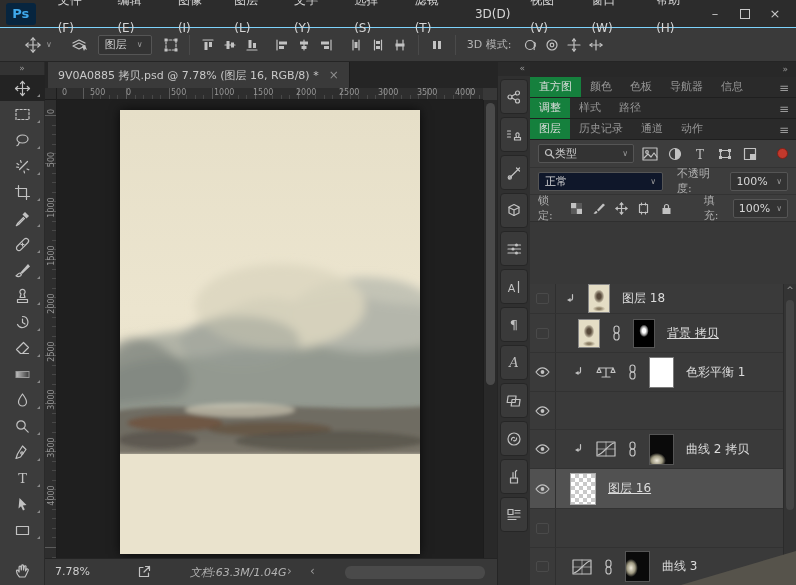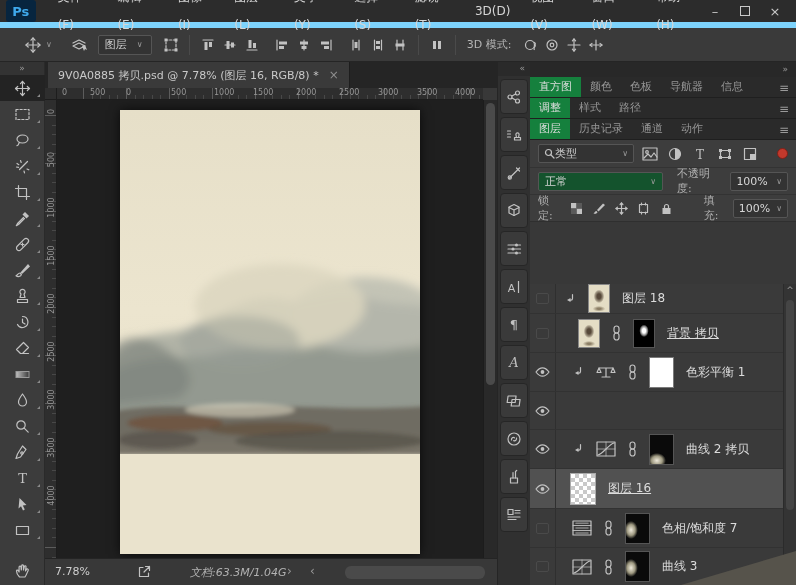--- a/index.html
+++ b/index.html
@@ -2,21 +2,21 @@
 <html><head>
 <meta charset="utf-8">
 <style>
   *{margin:0;padding:0;box-sizing:border-box}
   html,body{width:796px;height:585px;overflow:hidden;background:#2c2c2c;
     font-family:"DejaVu Sans","Liberation Sans",sans-serif;color:#d0d0d0;}
   #app{position:relative;width:796px;height:585px;background:#383838;}
   .svgic{stroke:#c2c2c2;fill:none;stroke-width:1.2px;stroke-linecap:round;stroke-linejoin:round;}
   
   .menubar{position:absolute;left:0;top:0;width:796px;height:28px;background:#2c2c2c;
-    display:flex;align-items:center;border-bottom:6px solid #7dd3fc;z-index:30;}
+    display:flex;align-items:center;border-bottom:1px solid #7dd3fc;z-index:30;}
   .pslogo{width:30px;height:22px;margin:0 12px 0 6px;background:#07253f;border-radius:3px;
     color:#3fa9ec;font-weight:bold;font-size:13px;display:flex;align-items:center;justify-content:center;}
   .mitem{font-size:12px;color:#d6d6d6;padding:0 10px;line-height:28px;cursor:default;}
   .winbtns{margin-left:auto;display:flex;align-items:center;gap:18px;padding-right:14px;}
   .winbtns .wb{font-size:13px;color:#c9c9c9;width:14px;text-align:center;}
   .maxbox{width:10px;height:10px;border:1px solid #c9c9c9;display:inline-block;}
   
   .optbar{position:absolute;left:0;top:28px;width:796px;height:34px;background:#3a3a3a;
     border-bottom:1px solid #252525;display:flex;align-items:center;z-index:29;}
   .optbar .oic{display:inline-flex;align-items:center;justify-content:center;width:22px;height:22px;}
@@ -90,21 +90,21 @@
   .pmenu{position:absolute;right:7px;top:4px;font-size:12px;color:#9a9a9a;line-height:14px;}
   .lcontrols{background:#3d3d3d;}
   .frow{height:28px;display:flex;align-items:center;padding:0 8px;gap:6px;border-bottom:1px solid #333;}
   .searchbox{width:96px;height:19px;border:1px solid #555;background:#333;border-radius:2px;
     display:flex;align-items:center;font-size:11px;color:#cfcfcf;padding:0 5px;}
   .searchbox .sp{flex:1}
   .fchev{font-size:8px;color:#9a9a9a;}
   .ficon{display:inline-flex;width:19px;justify-content:center;}
   .fdot{width:11px;height:11px;border-radius:50%;background:#c2392c;margin-left:auto;border:1px solid #7e2019;}
   .brow{height:27px;display:flex;align-items:center;padding:0 8px;border-bottom:1px solid #333;}
-  .blendsel{width:126px;height:19px;border:1px solid #555;background:#14532d;border-radius:2px;display:flex;
+  .blendsel{width:126px;height:19px;border:1px solid #555;background:#0f172a;border-radius:2px;display:flex;
     align-items:center;font-size:11px;color:#d6d6d6;padding:0 6px;}
   .blendsel .fchev{margin-left:auto;}
   .plabel{font-size:11px;color:#b0b0b0;}
   .valbox{height:19px;border:1px solid #555;background:#333;border-radius:2px;display:flex;align-items:center;
     font-size:11px;color:#d6d6d6;padding:0 5px;gap:6px;}
   .lockrow{height:27px;display:flex;align-items:center;padding:0 8px;gap:4px;border-bottom:1px solid #2f2f2f;}
   
   .llist{position:absolute;left:0;top:222px;width:266px;height:336px;background:#3a3a3a;overflow:hidden;}
   .lrow{position:relative;display:flex;align-items:center;border-bottom:1px solid #323232;}
   .lrow.sel{background:#515151;}
@@ -786,33 +786,20 @@
         <div class="lcontent" style="padding-left:14px">
           <span class="thumb-checker"></span>
           <span class="lname u">图层 16</span>
         </div>
       </div>
 
       <div class="lrow" style="height:39px">
         <div class="eyecell">
             <span class="eyebox"></span>
           </div>
-        <div class="lcontent" style="padding-left:16px">
-          <svg class="svgic" width="20" height="16">
-              <rect x="1" y="1" width="18" height="14"></rect>
-              <path d="M1 5.5h18M1 10.5h18" stroke-width="0.9"></path>
-              <path d="M4 3.2h12M4 8h12M4 13h12" stroke-width="1.6" opacity="0.55"></path>
-            </svg>
-          <svg class="svgic" width="9" height="16">
-              <rect x="2" y="1" width="5" height="7" rx="2.5"></rect>
-              <rect x="2" y="8" width="5" height="7" rx="2.5"></rect>
-            </svg>
-          <span class="mask dark-l"></span>
-          <span class="lname">色相/饱和度 7</span>
-        </div>
       </div>
 
       <div class="lrow" style="height:38px">
         <div class="eyecell">
             <span class="eyebox"></span>
           </div>
         <div class="lcontent" style="padding-left:16px">
           <svg class="svgic" width="20" height="16">
               <rect x="1" y="1" width="18" height="14"></rect>
               <path d="M1 8h18M10 1v14" stroke-width="0.7"></path>

